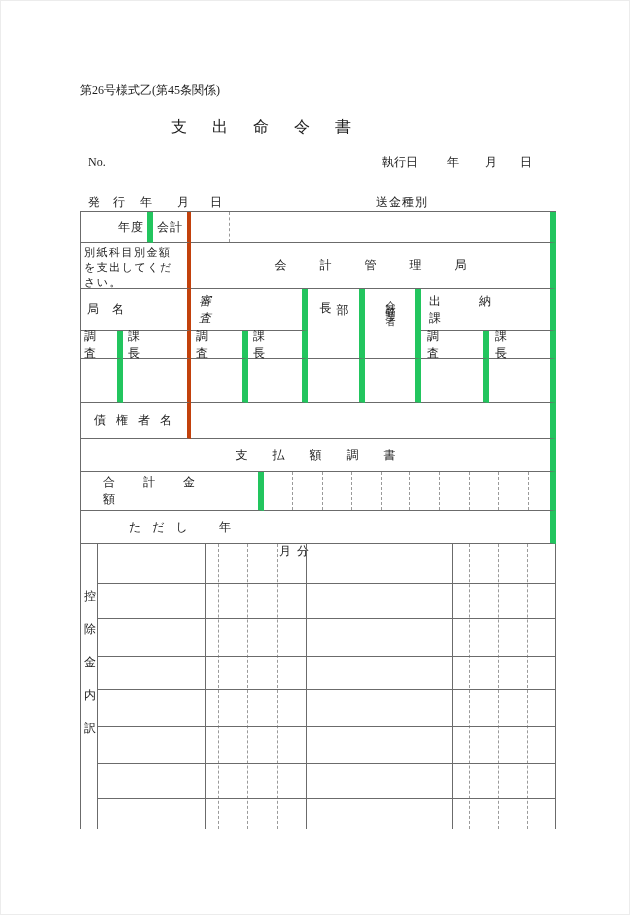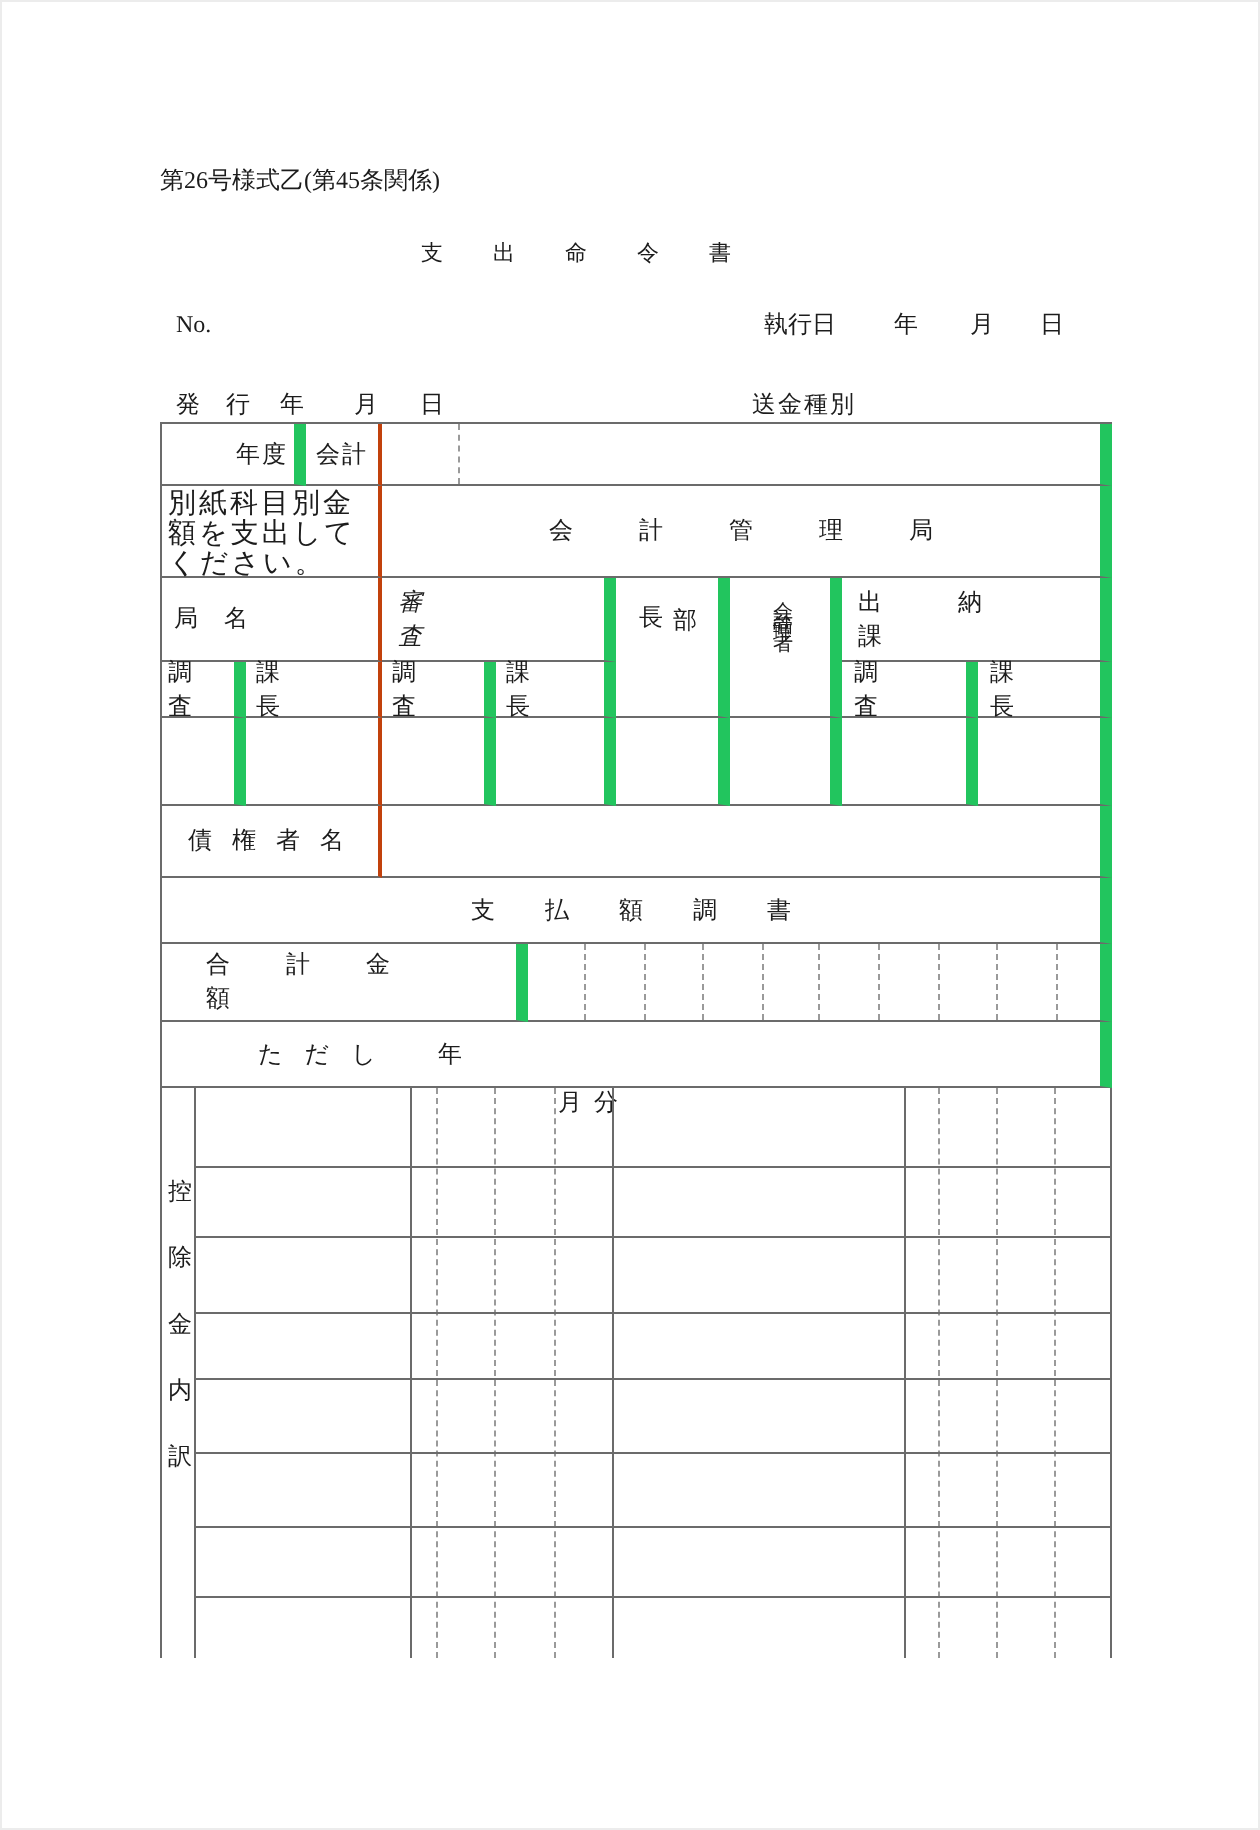--- a/index.html
+++ b/index.html
@@ -13,35 +13,35 @@
   
   #tbl{
     position:absolute;left:80px;top:211px;width:475px;height:617px;
     border-top:1px solid #6b6b6b;border-left:1px solid #6b6b6b;
   }
   .cell{
     position:absolute;box-sizing:border-box;
     border-right:6px solid #22c55e;border-bottom:1px solid #6b6b6b;
     display:flex;align-items:center;font-size:12px;
   }
-  .cell.thickR{border-right:2px solid #c2410c;}
+  .cell.thickR{border-right:4px solid #c2410c;}
   .hline{position:absolute;height:1px;background:#6b6b6b;}
   .vline{position:absolute;width:1px;background:#6b6b6b;}
   .vdash{position:absolute;width:0;border-left:1px dashed #9a9a9a;}
   .vtext{writing-mode:vertical-rl;text-orientation:upright;}
   .center{justify-content:center;}
 </style>
 </head>
 <body>
 
 <div class="page">
 
   <div class="abs txt" style="left:80px;top:83px;">第26号様式乙(第45条関係)</div>
 
-  <div class="abs txt" style="left:0;top:120px;width:522px;text-align:center;letter-spacing:25px;text-indent:25px;font-size:11px;margin-left:27px;">支出命令書</div>
+  <div class="abs txt" style="left:0;top:120px;width:522px;text-align:center;letter-spacing:25px;text-indent:25px;font-size:16px;">支出命令書</div>
 
   <div class="abs txt" style="left:88px;top:155px;">No.</div>
   <div class="abs txt" style="left:382px;top:155px;">執行日</div>
   <div class="abs txt" style="left:447px;top:155px;">年</div>
   <div class="abs txt" style="left:485px;top:155px;">月</div>
   <div class="abs txt" style="left:520px;top:155px;">日</div>
 
   <div class="abs txt" style="left:88px;top:195px;letter-spacing:13px;">発行</div>
   <div class="abs txt" style="left:140px;top:195px;">年</div>
   <div class="abs txt" style="left:177px;top:195px;">月</div>
@@ -49,21 +49,21 @@
   <div class="abs txt" style="left:376px;top:195px;letter-spacing:1px;">送金種別</div>
 
   <div id="tbl">
 
     <div class="cell" style="left:0;top:0;width:72px;height:31px;justify-content:flex-end;padding-right:3px;letter-spacing:1px;">年度</div>
     <div class="cell thickR center" style="left:72px;top:0;width:38px;height:31px;letter-spacing:1px;">会計</div>
     <div class="cell" style="left:110px;top:0;width:365px;height:31px;">
       <div class="vdash" style="left:38px;top:0;height:100%;"></div>
     </div>
 
-    <div class="cell thickR" style="left:0;top:31px;width:110px;height:46px;align-items:flex-start;padding:2px 3px;font-size:14px;line-height:15px;letter-spacing:1.5px;white-space:normal;">別紙科目別金額を支出してください。</div>
+    <div class="cell thickR" style="left:0;top:31px;width:110px;height:46px;align-items:flex-start;padding:2px 3px;font-size:11px;line-height:15px;letter-spacing:1.5px;white-space:normal;">別紙科目別金額を支出してください。</div>
     <div class="cell center" style="left:110px;top:31px;width:365px;height:46px;letter-spacing:33px;text-indent:33px;">会計管理局</div>
 
     <div class="cell thickR" style="left:0;top:77px;width:110px;height:42px;padding-left:6px;letter-spacing:13px;text-align:right;">局名</div>
     <div class="cell" style="left:110px;top:77px;width:117px;height:42px;padding-left:8px;letter-spacing:75px;font-style:italic;">審査</div>
     <div class="cell center" style="left:227px;top:77px;width:57px;height:70px;">
       <span class="vtext" style="letter-spacing:35px;padding-top:4px;height:100%;box-sizing:border-box;">部長</span>
     </div>
     <div class="cell center" style="left:284px;top:77px;width:56px;height:70px;">
       <span class="vtext" style="font-size:10px;letter-spacing:4px;padding-top:3px;height:100%;box-sizing:border-box;">会計管理者</span>
     </div>

